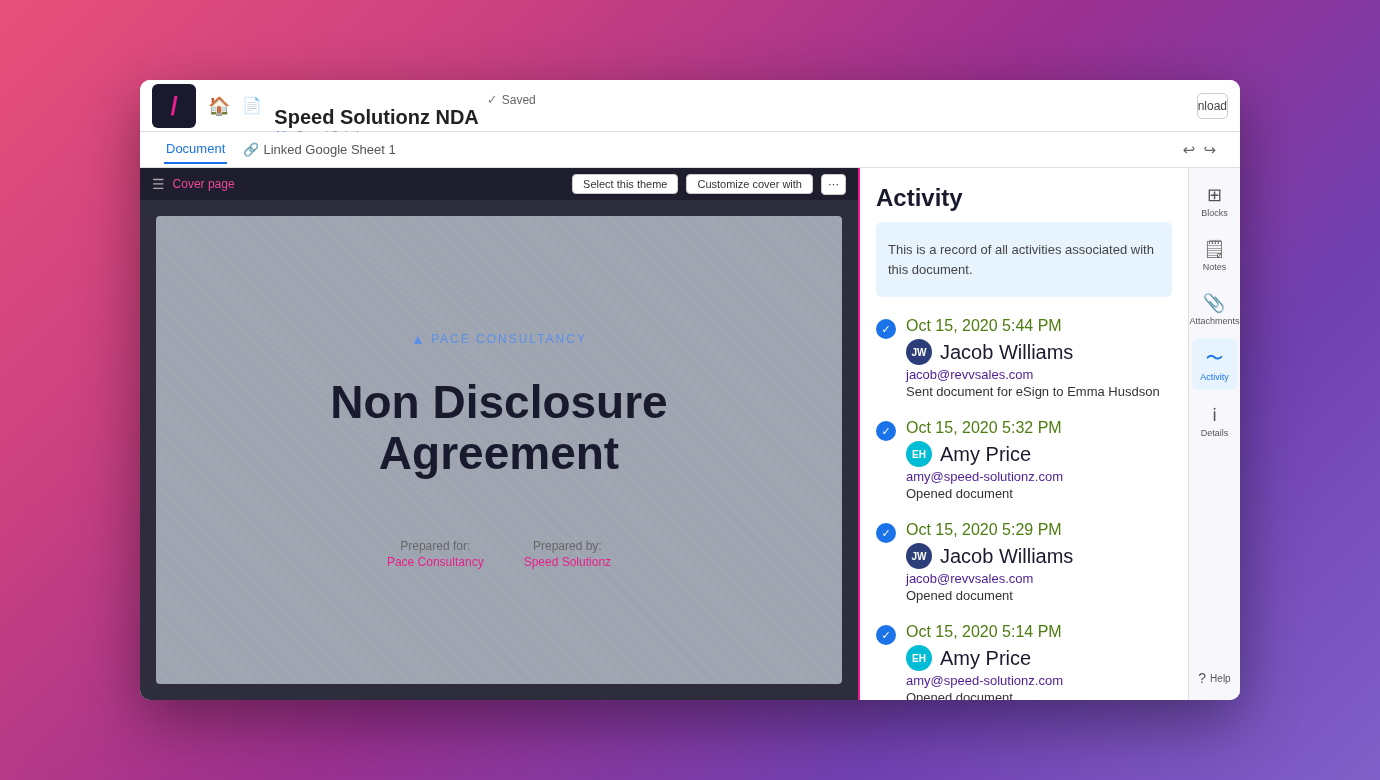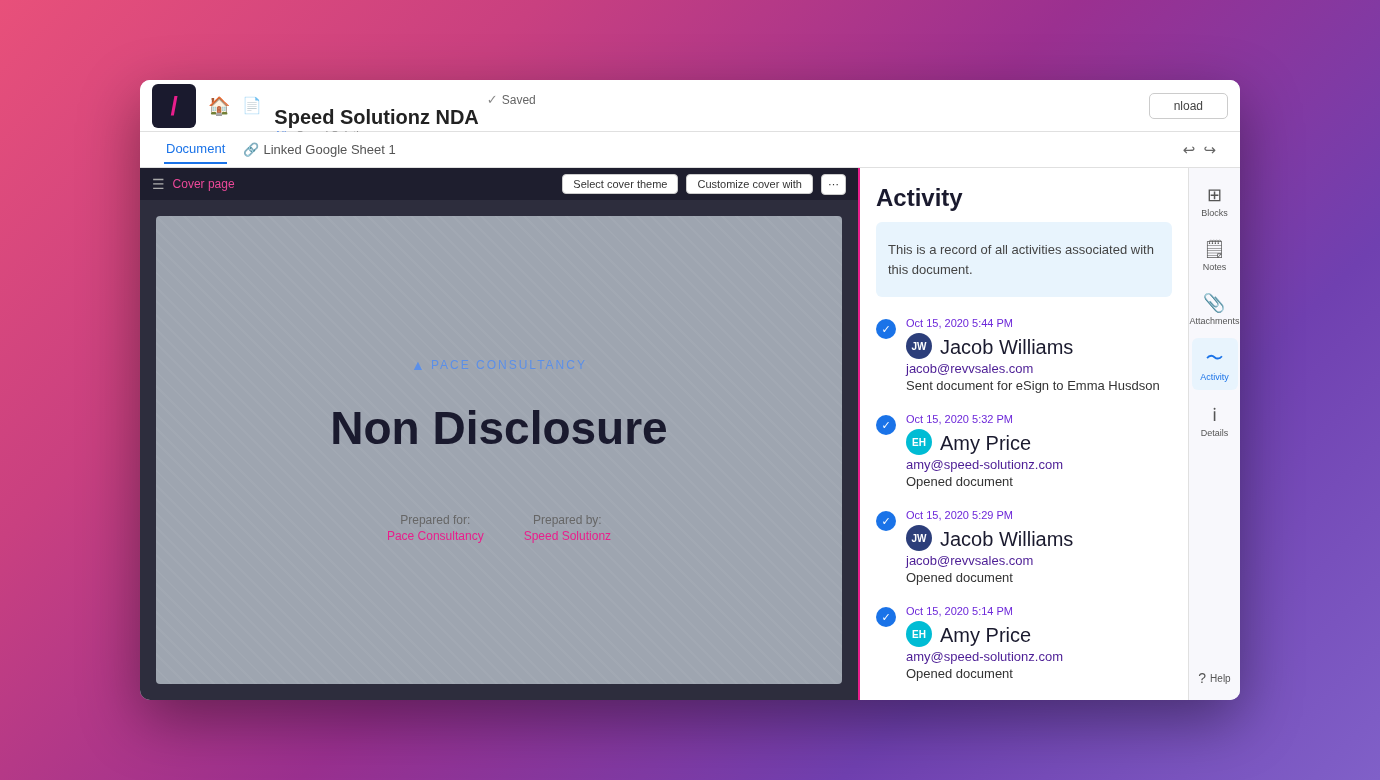--- a/index.html
+++ b/index.html
@@ -95,21 +95,21 @@
     .breadcrumb .crumb-link {
       color: #5b8fe8;
     }
 
     .top-bar-spacer { flex: 1; }
 
     .download-btn {
       background: transparent;
       border: 1px solid #ccc;
       border-radius: 5px;
-      padding: 5px 24px;
+      padding: 5px 0;
       font-size: 12px;
       cursor: pointer;
       color: #444;
     }
 
     
     .sub-bar {
       height: 36px;
       background: #ffffff;
       border-bottom: 1px solid #e0e0e0;
@@ -322,28 +322,28 @@
       font-size: 11px;
       flex-shrink: 0;
       margin-top: 2px;
     }
 
     .activity-content {
       flex: 1;
     }
 
     .activity-time {
-      font-size: 11px;
-      color: #6d28d9;
+      font-size: 16px;
+      color: #4d7c0f;
       margin-bottom: 4px;
     }
 
     .activity-user-row {
       display: flex;
-      align-items: flex-end;
+      align-items: center;
       gap: 8px;
       margin-bottom: 2px;
     }
 
     .avatar {
       width: 26px;
       height: 26px;
       border-radius: 50%;
       display: flex;
       align-items: center;
@@ -487,32 +487,33 @@
     </div>
   </div>
 
   <div class="main-area">
 
     <div class="doc-editor">
 
       <div class="cover-page-bar">
         <span style="color:#aaa;font-size:14px;">☰</span>
         <span class="cover-page-label">Cover page</span>
-        <button class="cover-btn">Select cover theme</button>
+        <button class="cover-btn">Select this theme</button>
         <button class="cover-btn">Customize cover with</button>
         <button class="cover-btn" style="padding:3px 6px;">⋯</button>
       </div>
 
       <div class="doc-canvas">
         <div class="company-logo-area">
           <span class="company-icon">▲</span>
           <span class="company-name">PACE CONSULTANCY</span>
         </div>
         <div class="doc-main-title">
           <span>Non Disclosure</span><br>
+          <span>Agreement</span>
         </div>
         <div class="prepared-row">
           <div class="prepared-col">
             <span class="prepared-label">Prepared for:</span>
             <span class="prepared-value">Pace Consultancy</span>
           </div>
           <div class="prepared-col">
             <span class="prepared-label">Prepared by:</span>
             <span class="prepared-value">Speed Solutionz</span>
           </div>

